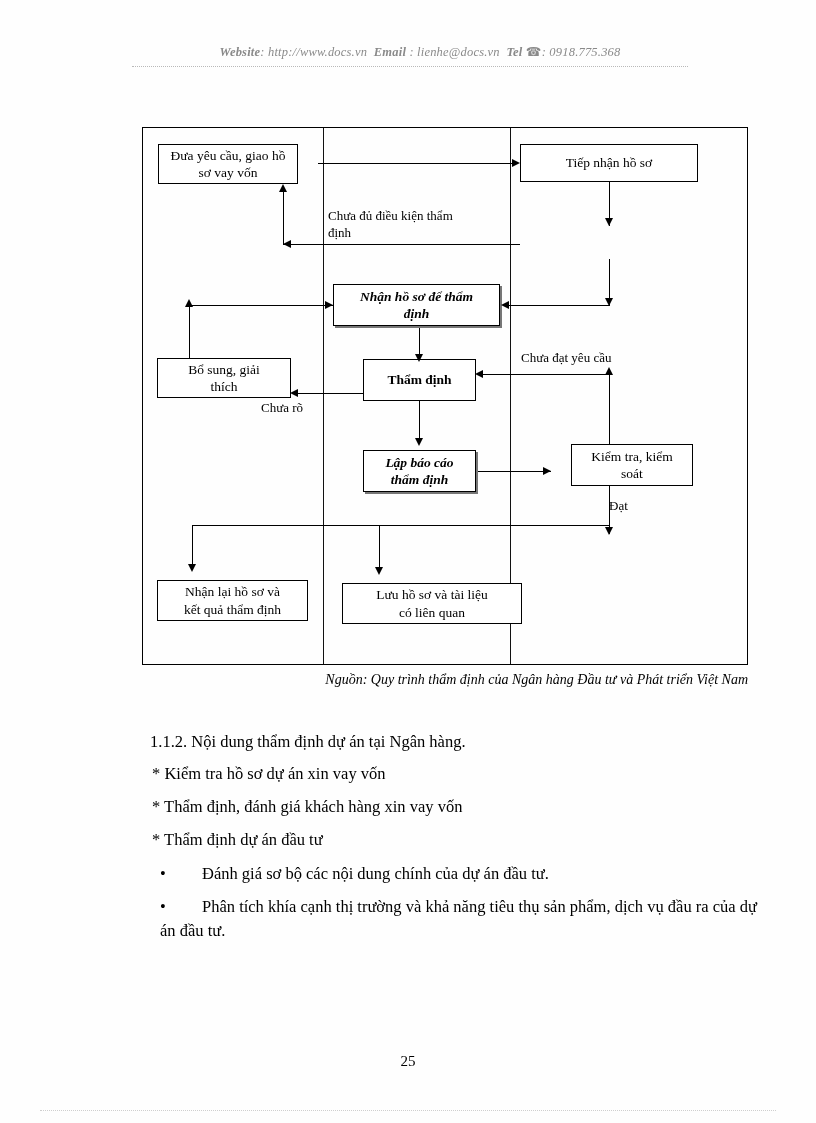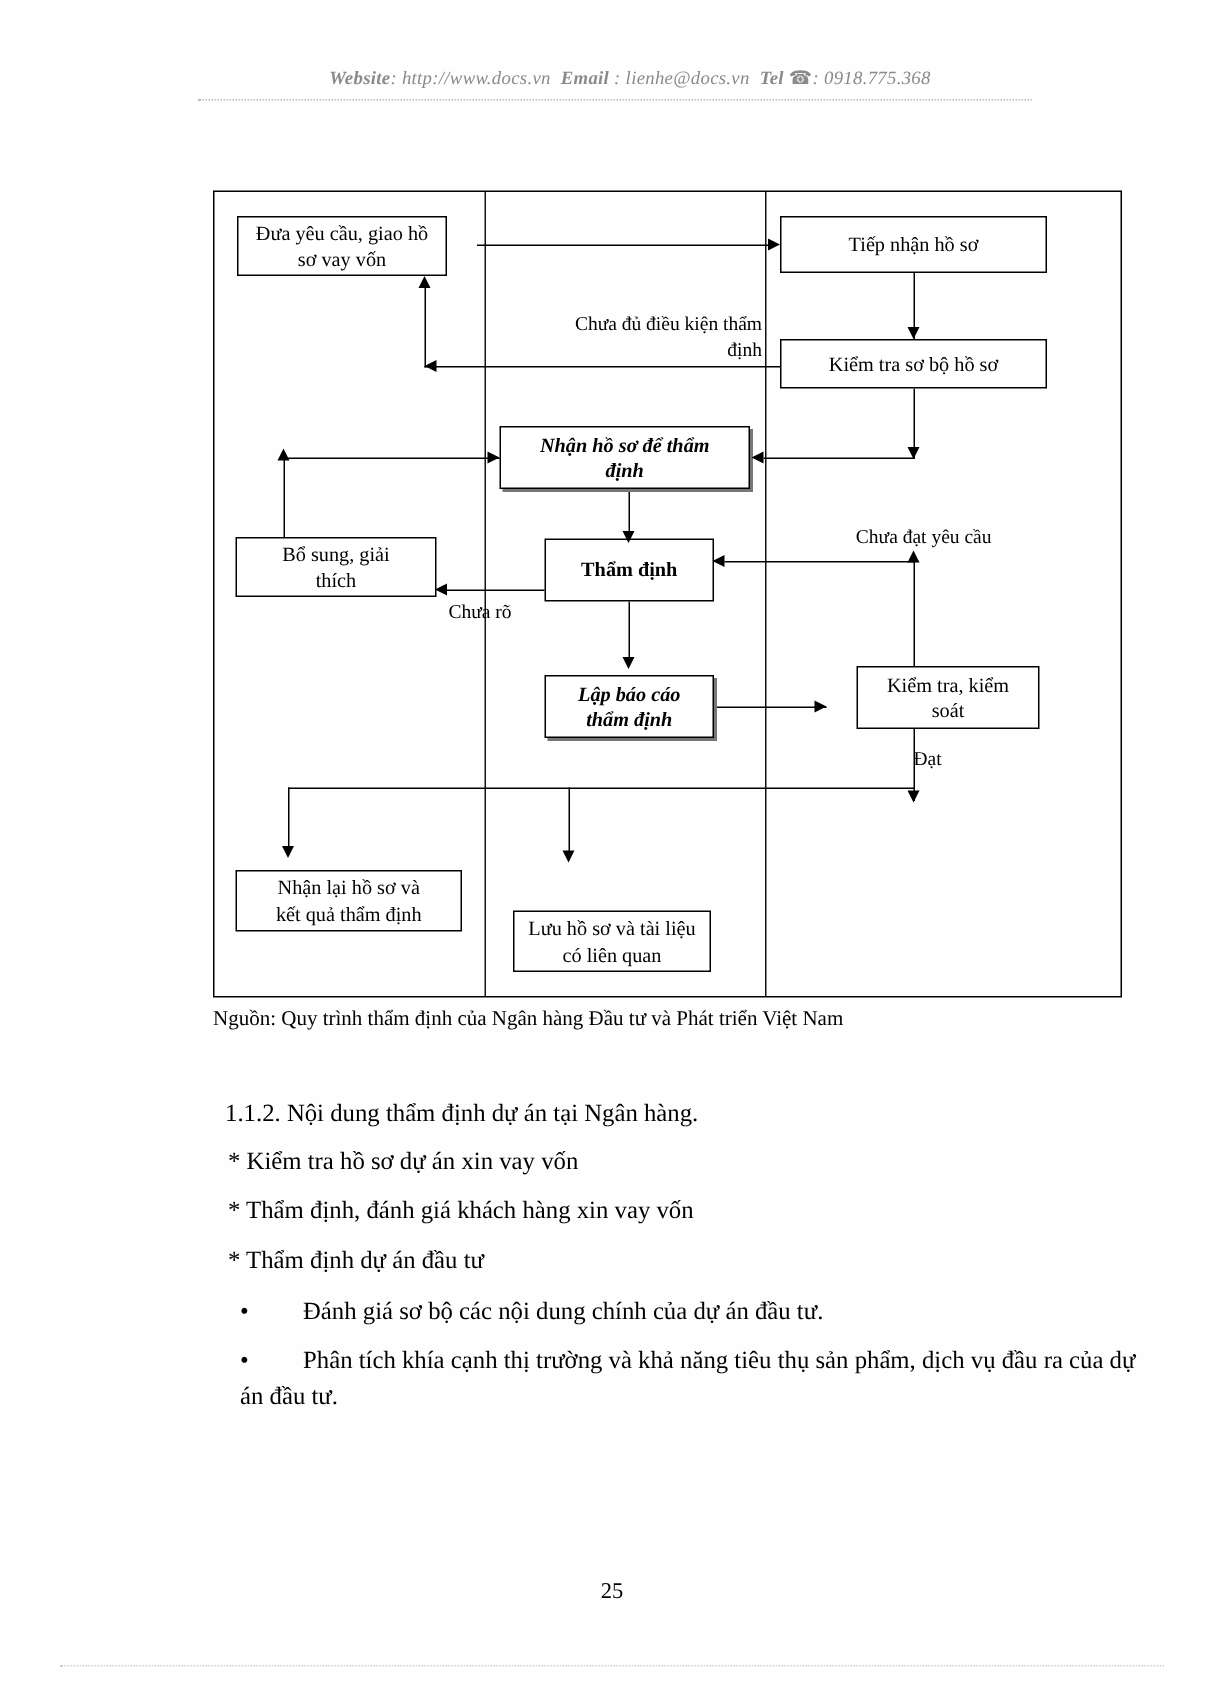--- a/index.html
+++ b/index.html
@@ -82,41 +82,42 @@
     border-width: 1.6px;
     box-shadow: 2px 2px 0 #777;
   }
   .node.semi { font-weight: bold; }
 
   
   .elabel {
     position: absolute;
     font-size: 13px;
     line-height: 1.3;
-    text-align: right;
+    text-align: left;
     z-index: 4;
     background: transparent;
     white-space: pre-line;
   }
 
   
   .h { position: absolute; height: 0; border-top: 1.3px solid #000; z-index: 2; }
   .v { position: absolute; width: 0;  border-left: 1.3px solid #000; z-index: 2; }
   .ar { position: absolute; width: 0; height: 0; z-index: 3; }
   .ar.r { border-top: 4.5px solid transparent; border-bottom: 4.5px solid transparent; border-left: 8px solid #000; }
   .ar.l { border-top: 4.5px solid transparent; border-bottom: 4.5px solid transparent; border-right: 8px solid #000; }
   .ar.d { border-left: 4.5px solid transparent; border-right: 4.5px solid transparent; border-top: 8px solid #000; }
   .ar.u { border-left: 4.5px solid transparent; border-right: 4.5px solid transparent; border-bottom: 8px solid #000; }
 
   
   .caption {
     position: absolute;
     left: 142px; top: 672px;
     width: 606px;
-    text-align: left;
+    text-align: right;
+    font-style: italic;
     font-size: 14px;
     white-space: nowrap;
   }
   .para {
     position: absolute;
     font-size: 16.5px;
     line-height: 1.45;
     white-space: nowrap;
   }
   .para.wrap { white-space: normal; }
@@ -152,23 +153,20 @@
 
     <div class="node" style="left:15px; top:16px; width:140px; height:40px;">
       <span style="white-space:pre-line">Đưa yêu cầu, giao hồ
 sơ vay vốn</span>
     </div>
 
     <div class="node" style="left:377px; top:16px; width:178px; height:38px;">
       <span style="white-space:pre-line">Tiếp nhận hồ sơ</span>
     </div>
 
-    <div class="node" style="left:377px; top:98px; width:178px; height:33px;">
-      <span style="white-space:pre-line">Kiểm tra sơ bộ hồ sơ</span>
-    </div>
 
     <div class="node em" style="left:190px; top:156px; width:167px; height:42px;">
       <span style="white-space:pre-line">Nhận hồ sơ để thẩm
 định</span>
     </div>
 
     <div class="node" style="left:14px; top:230px; width:134px; height:40px;">
       <span style="white-space:pre-line">Bổ sung,  giải
 thích</span>
     </div>
@@ -185,21 +183,21 @@
     <div class="node" style="left:408px; top:316px; width:122px; height:42px;margin-left:20px;">
       <span style="white-space:pre-line">Kiểm tra, kiểm
 soát</span>
     </div>
 
     <div class="node" style="left:14px; top:452px; width:151px; height:41px;">
       <span style="white-space:pre-line">Nhận lại hồ sơ và
 kết quả thẩm định</span>
     </div>
 
-    <div class="node" style="left:199px; top:455px; width:132px; height:41px;margin-top:24px;">
+    <div class="node" style="left:199px; top:455px; width:180px; height:41px;">
       <span style="white-space:pre-line">Lưu hồ sơ và tài liệu
 có liên quan</span>
     </div>
 
     <div class="elabel" style="left:185px; top:80px; width:180px;">Chưa đủ điều kiện thẩm
 định</div>
 
     <div class="elabel" style="left:118px; top:272px; width:80px;">Chưa rõ</div>
 
     <div class="elabel" style="left:378px; top:222px; width:140px;">Chưa đạt yêu cầu</div>

